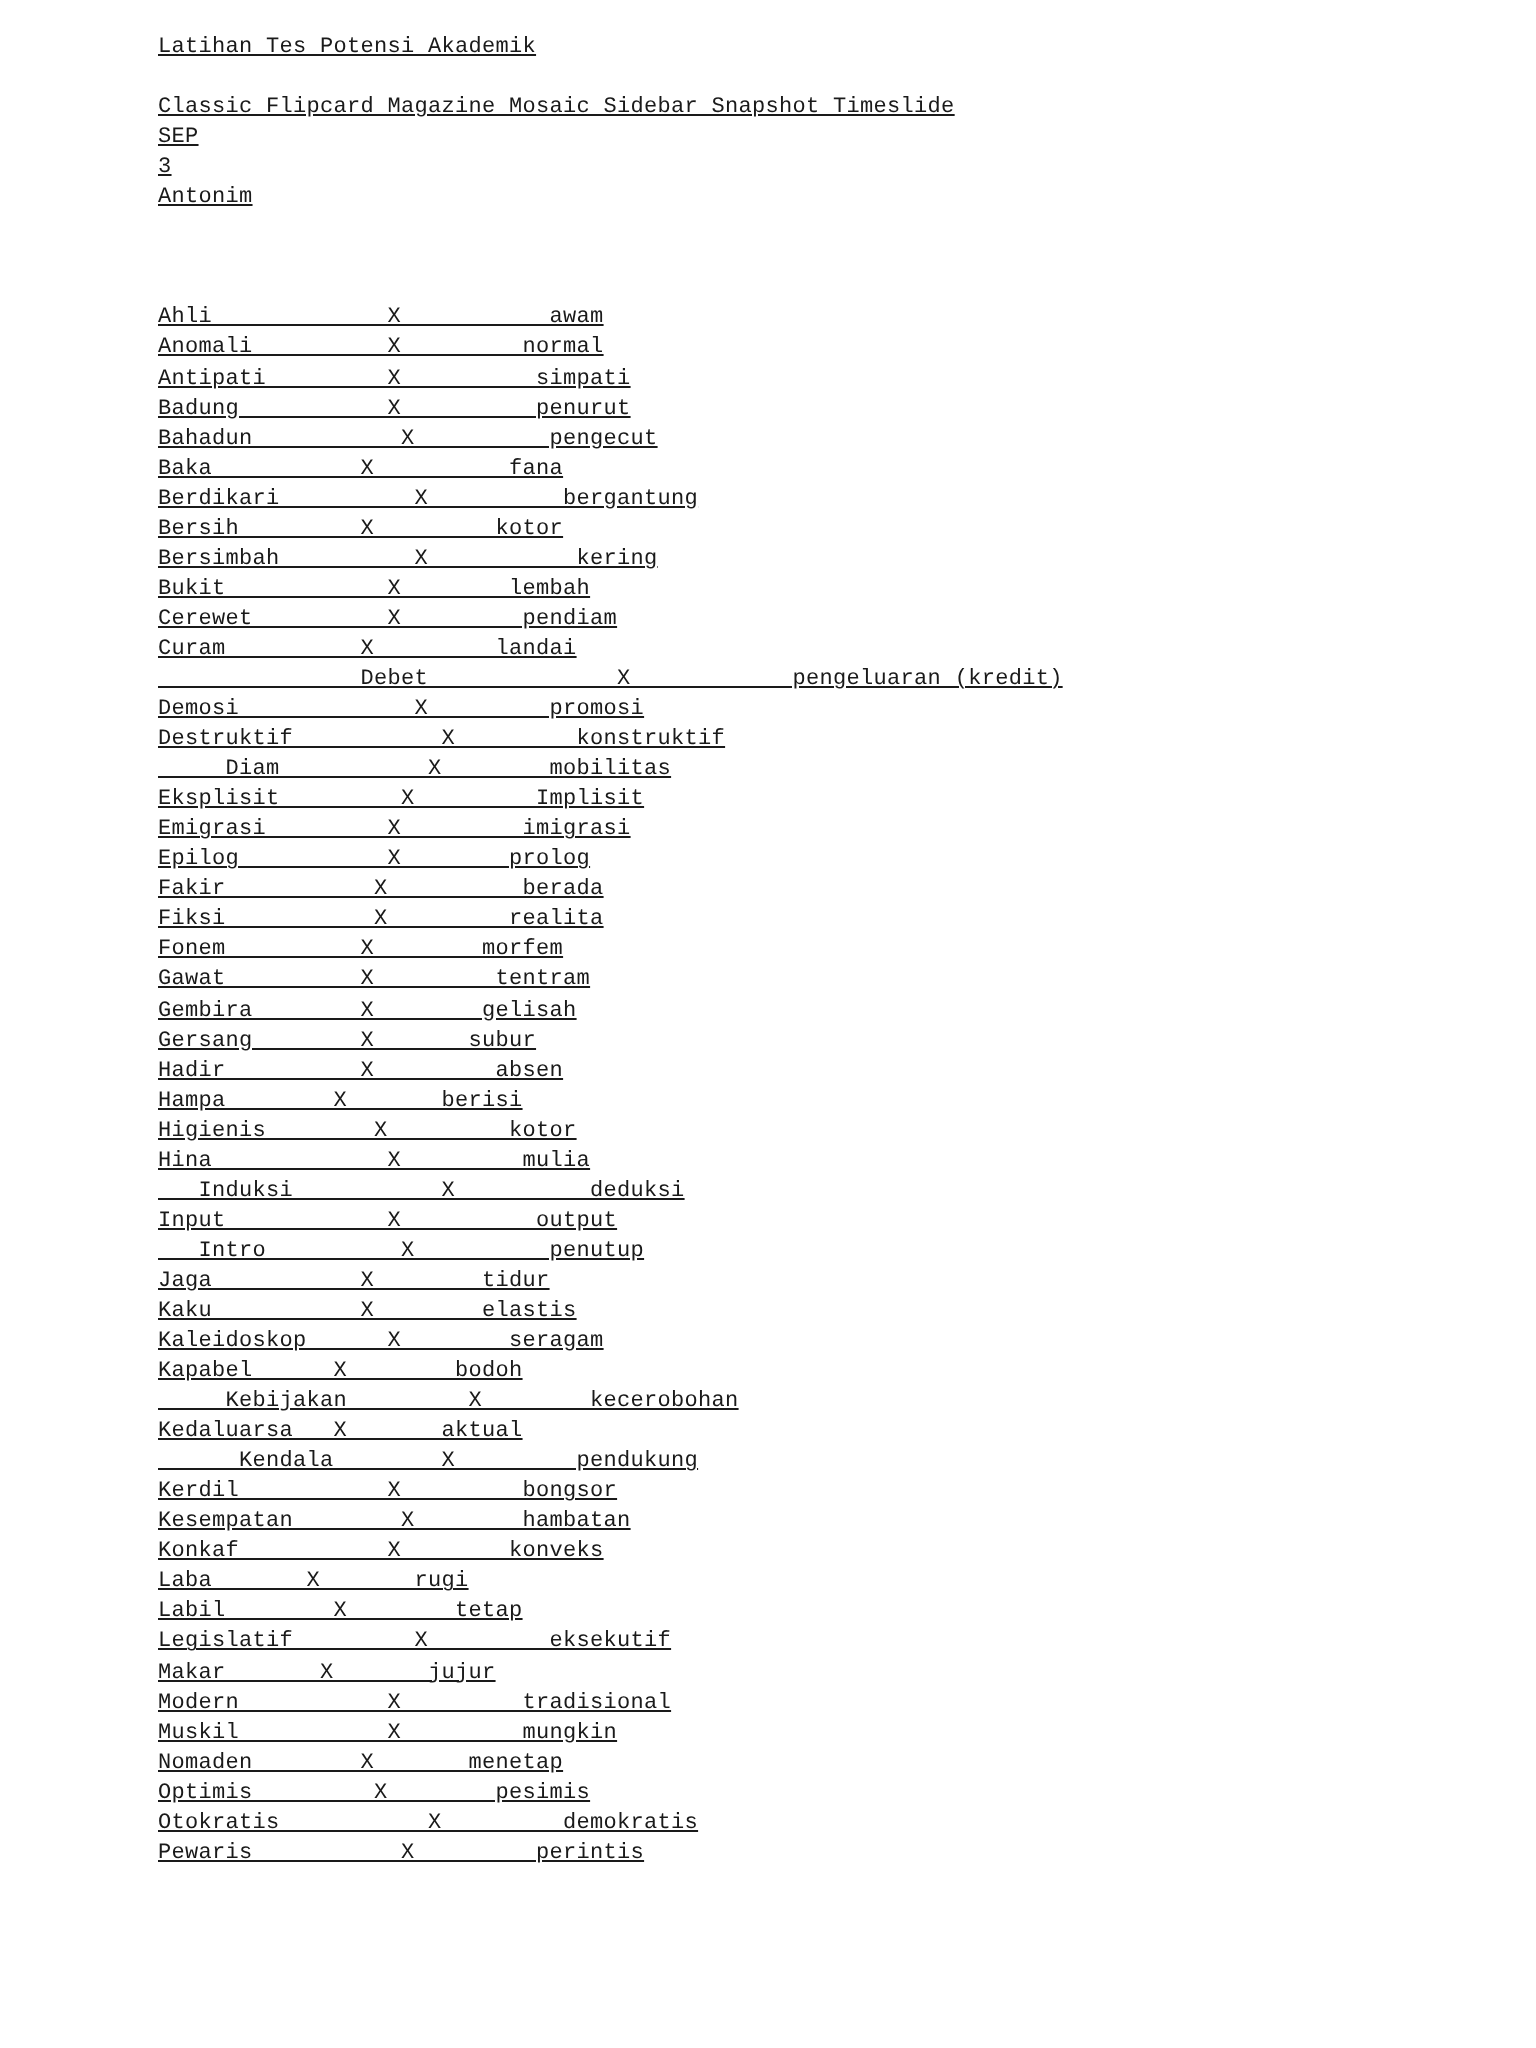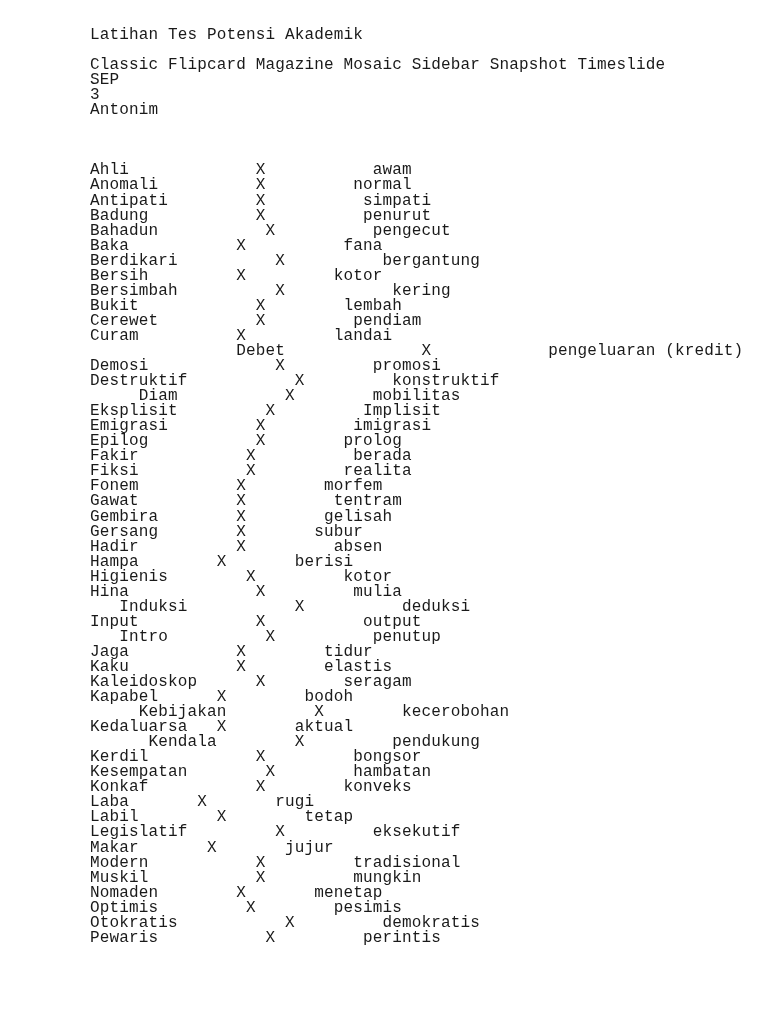--- a/index.html
+++ b/index.html
@@ -15,28 +15,29 @@
     overflow: hidden;
   }
   .page {
     position: relative;
     width: 768px;
     height: 1024px;
     padding: 12px 0 0 0;
     box-sizing: border-box;
   }
   pre.doc {
-    margin: 16px;
+    margin: 5px;
     padding: 0 0 0 74px;
     font-family: "Liberation Mono", "DejaVu Sans Mono", monospace;
-    font-size: 16px;
+    font-size: 11px;
     line-height: 15.05px;
     color: #1a1a1a;
     white-space: pre;
     letter-spacing: 0.15px;
+    text-decoration: underline;
   }
   .doc-title {
     display: block;
   }
   .blank {
     display: block;
     height: 15.05px;
   }
 </style>
 </head>

